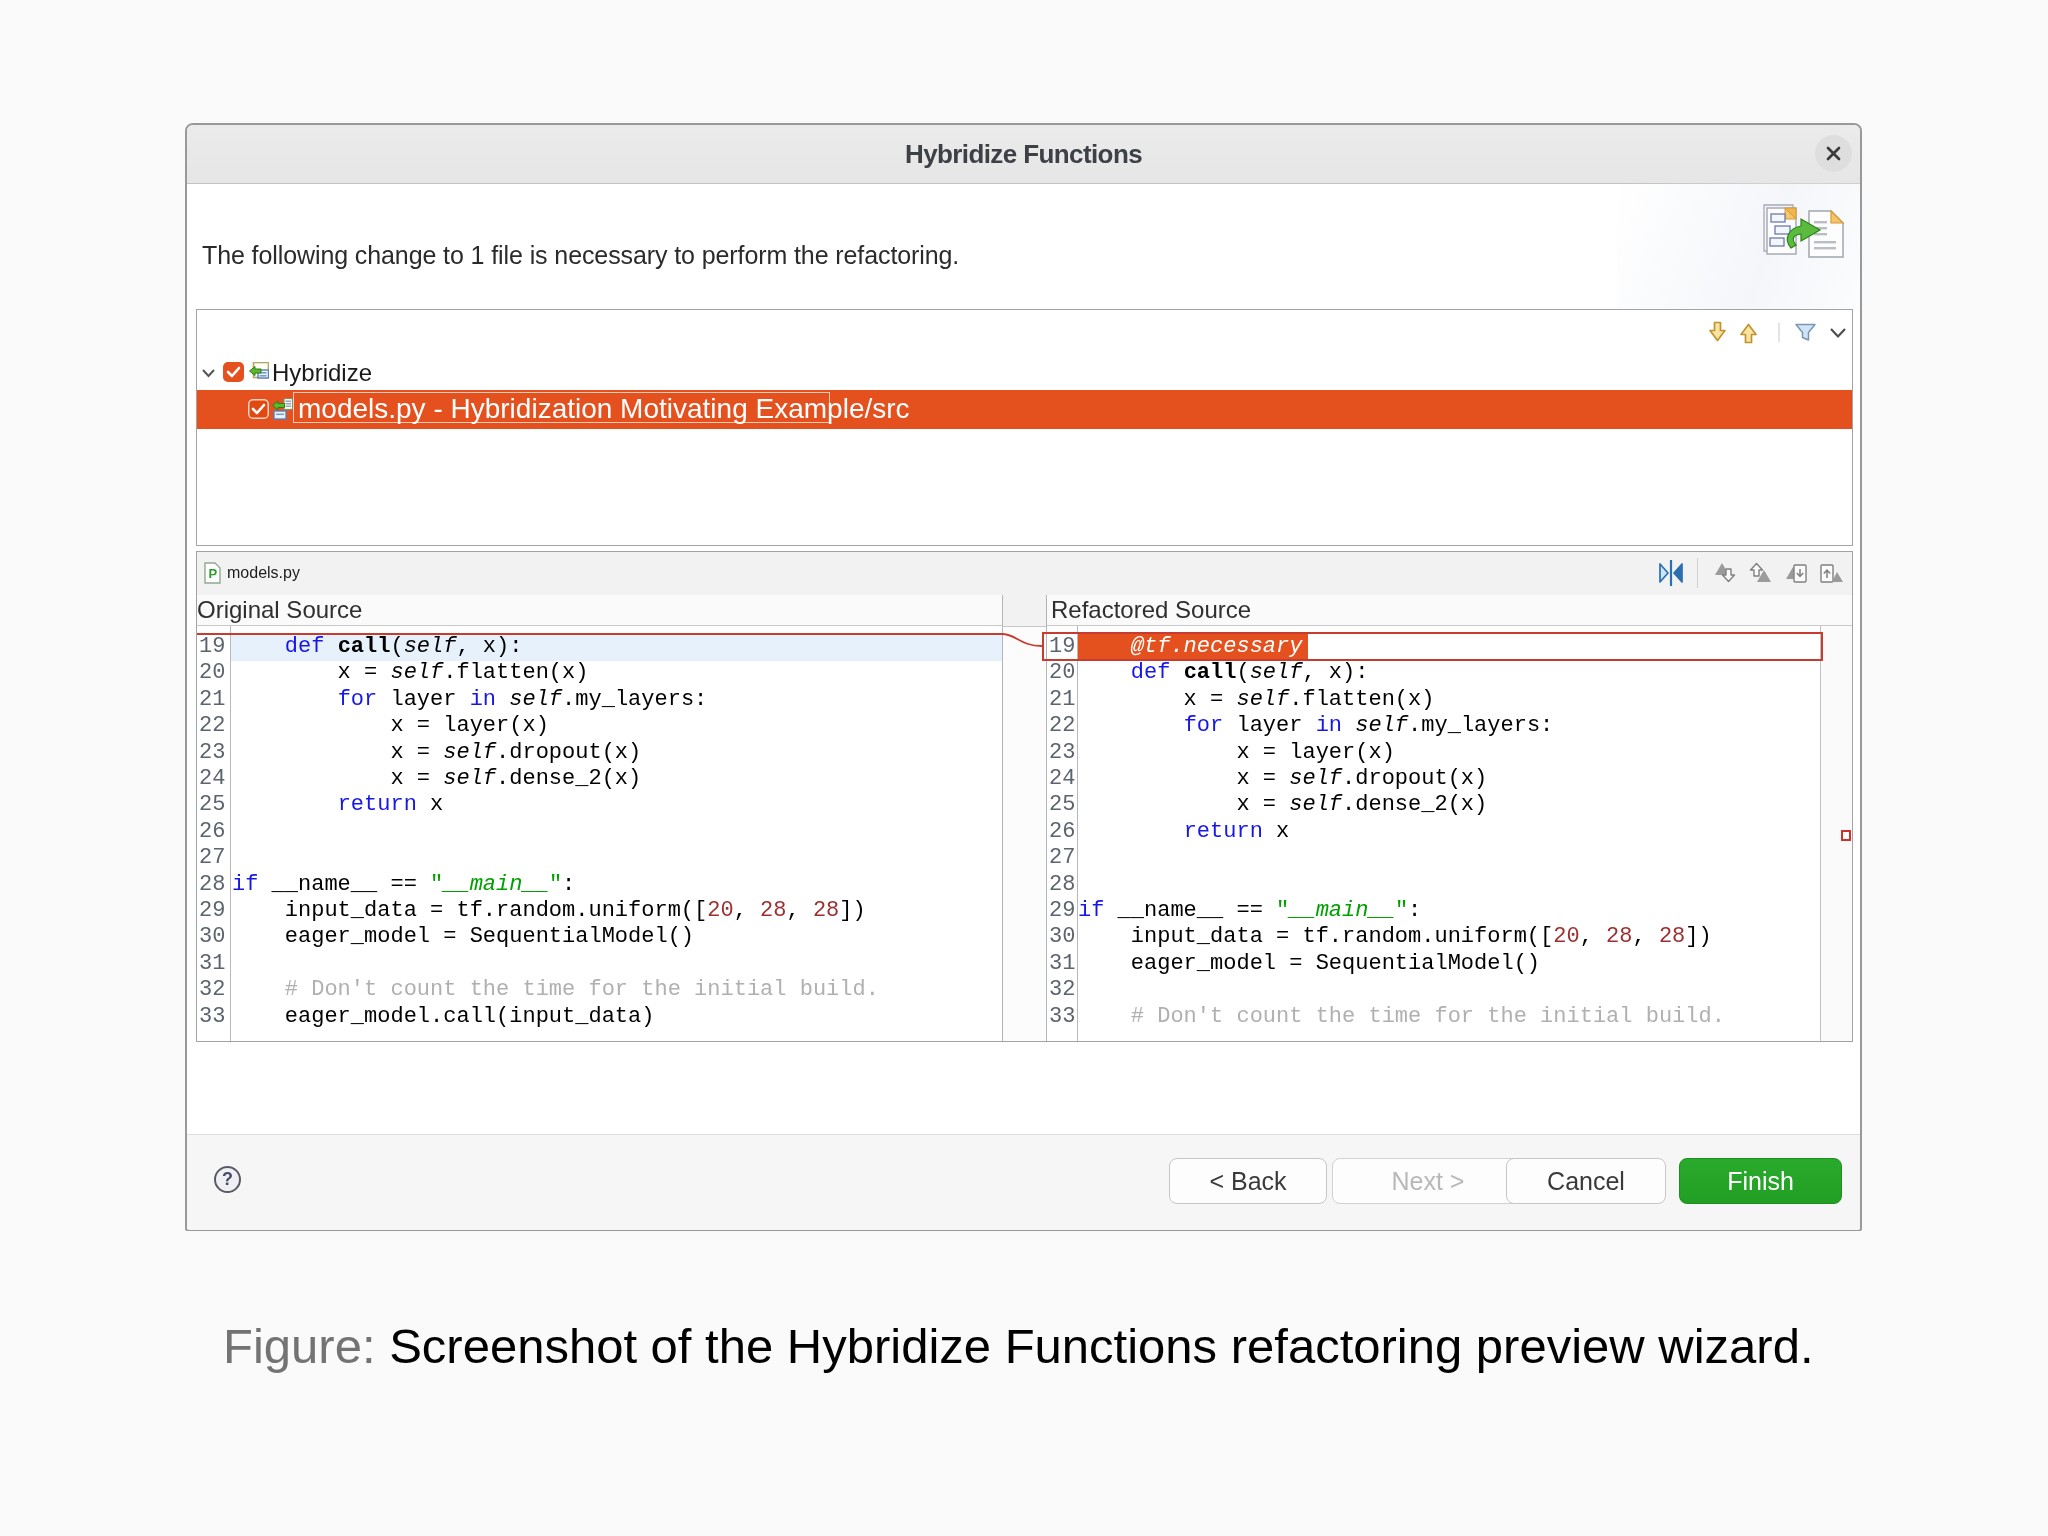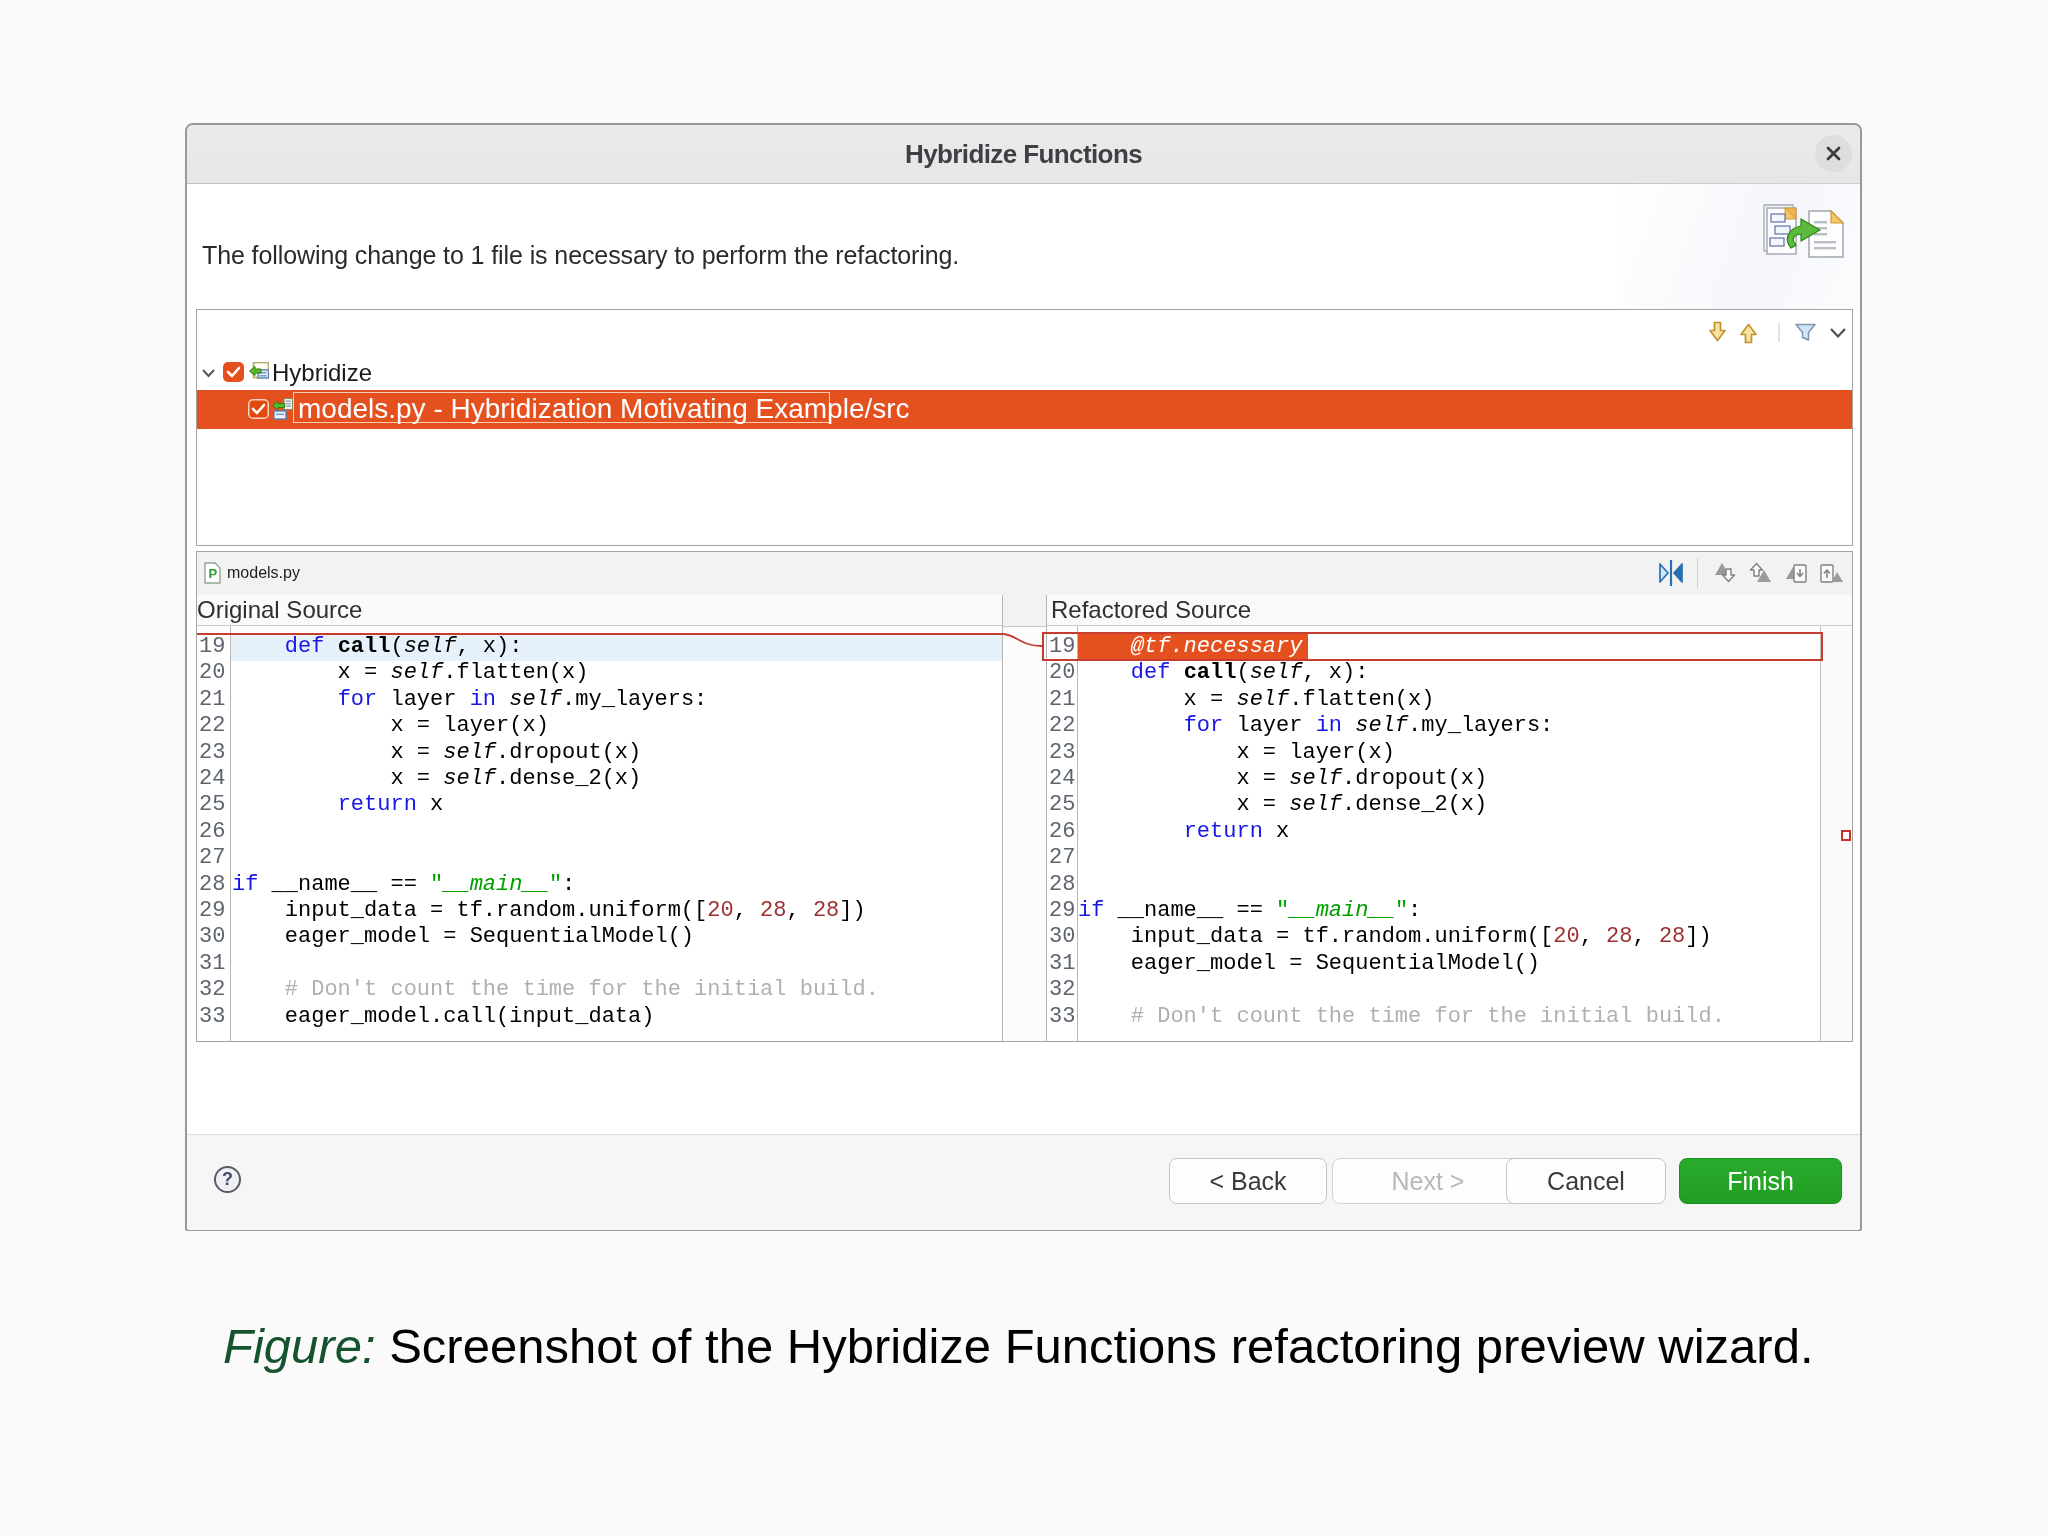--- a/index.html
+++ b/index.html
@@ -39,21 +39,21 @@
   .s{color:#00a000;}
   .n{color:#9c3030;}
   .c{color:#b0b0b0;}
   
   #footer{position:absolute;left:0;top:1009px;width:1673px;height:95px;background:#f6f6f6;
        border-top:1px solid #ddd;border-radius:0 0 2px 2px;}
   .btn{position:absolute;top:1033px;height:46px;box-sizing:border-box;border:1px solid #c6c6c6;
        background:#fdfdfd;border-radius:8px;font-size:25px;color:#3a3a3a;text-align:center;
        line-height:44px;}
   #caption{position:absolute;left:223px;top:1318px;font-size:49px;color:#000;}
-  #caption .fig{color:#14532d;font-style:italic;}
+  #caption .fig{color:#737373;}
 </style>
 </head>
 <body>
 <div id="dlg">
   <div id="titlebar"></div>
   <div id="title">Hybridize Functions</div>
   <div id="closebtn"><svg width="37" height="37" viewBox="0 0 37 37">
         <path d="M13,13 L24,24 M24,13 L13,24" stroke="#3a3a3a" stroke-width="2.7" stroke-linecap="round"></path>
       </svg></div>
   <div id="headmsg">The following change to 1 file is necessary to perform the refactoring.</div>

